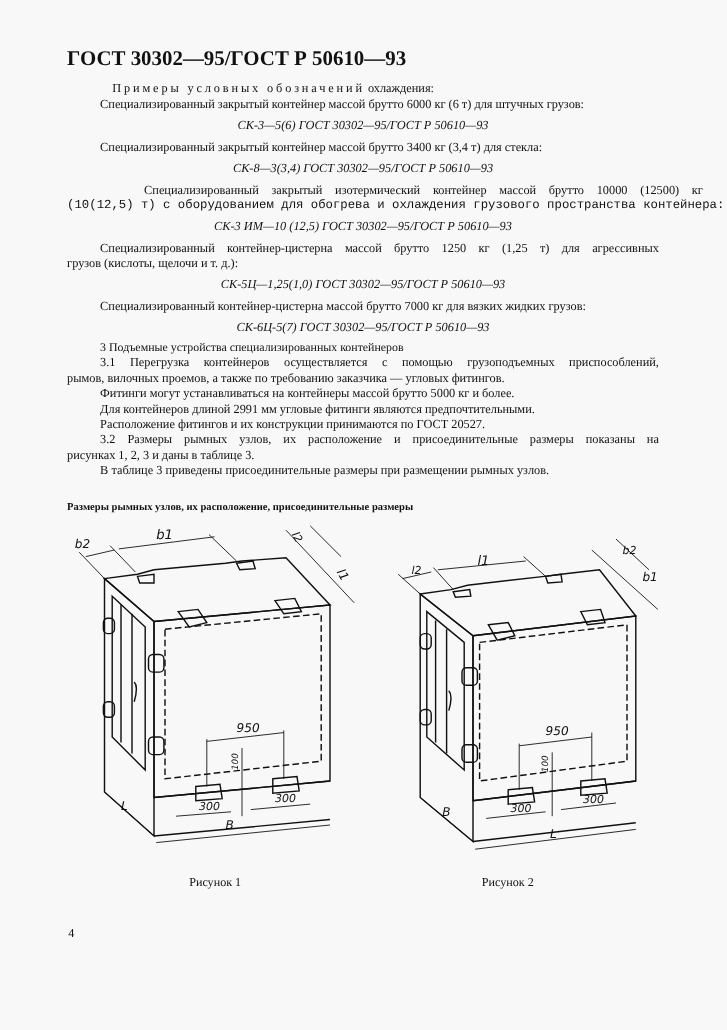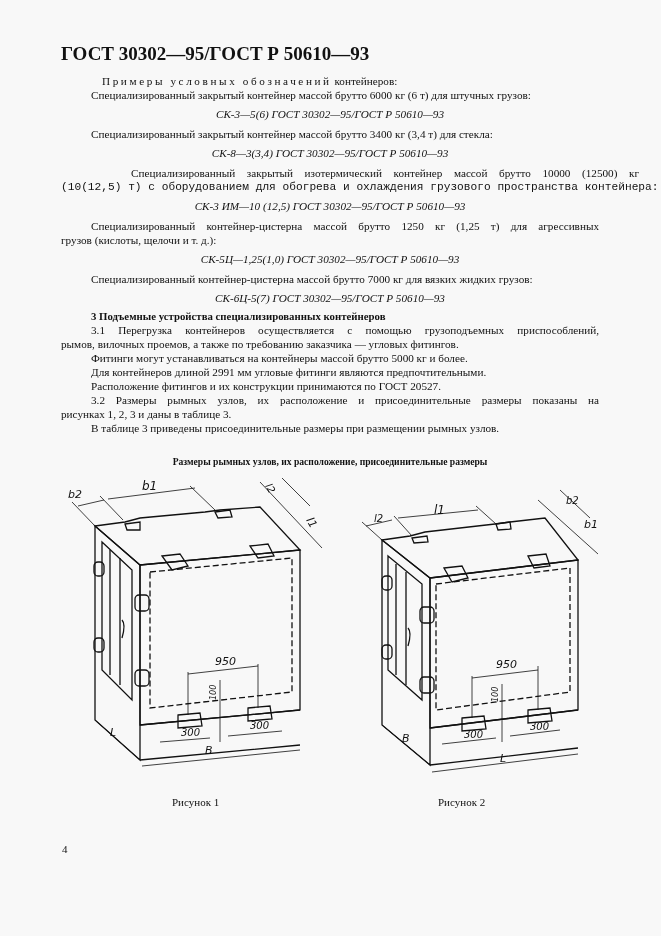--- a/index.html
+++ b/index.html
@@ -7,37 +7,37 @@
     width: 661px; height: 936px; background: #f8f8f8; color: #111;
     font-family: "Liberation Serif", serif; position: relative; overflow: hidden;
   }
   .abs { position: absolute; white-space: nowrap; }
   .hdr { left: 61px; top: 43px; font-size: 19px; font-weight: bold; }
   .p { font-size: 11.2px; line-height: 13px; }
   .ind { left: 91px; }
   .left { left: 61px; }
   .ctr { left: 61px; width: 538px; text-align: center; font-style: italic; font-size: 11.2px; }
   .spaced { letter-spacing: 2.6px; margin-left: 11px; }
-  .bold { font-weight: bold; }
+  .bold { font-weight: normal; }
   .just { text-align: justify; text-align-last: justify; white-space: normal; }
-  .figtitle { left: 61px; width: 538px; text-align: center; font-weight: bold; font-size: 9.6px; top: 456px; }
+  .figtitle { left: 61px; width: 538px; text-align: left; font-weight: bold; font-size: 9.6px; top: 456px; }
   .cap { font-size: 11px; }
   .pagenum { left: 62px; top: 843px; font-size: 11px; }
   svg text { font-family: "DejaVu Sans", sans-serif; font-style: italic; }
 </style>
 </head>
 <body>
 
 <div>
 
   <div class="abs hdr">ГОСТ 30302—95/ГОСТ Р 50610—93</div>
 
   <div class="abs p ind" style="top:75px;">
     <span class="spaced">Примеры условных обозначений</span>
-    <span>контейнеров:</span>
+    <span>охлаждения:</span>
   </div>
 
   <div class="abs p ind" style="top:89px;">Специализированный закрытый контейнер массой брутто 6000 кг (6 т) для штучных грузов:</div>
   <div class="abs ctr" style="top:108px;">СК-3—5(6) ГОСТ 30302—95/ГОСТ Р 50610—93</div>
 
   <div class="abs p ind" style="top:128px;">Специализированный закрытый контейнер массой брутто 3400 кг (3,4 т) для стекла:</div>
   <div class="abs ctr" style="top:147px;">СК-8—3(3,4) ГОСТ 30302—95/ГОСТ Р 50610—93</div>
 
   <div class="abs p ind just" style="top:167px; width:508px;margin-left:40px;">Специализированный закрытый изотермический контейнер массой брутто 10000 (12500) кг</div>
   <div class="abs p left" style="top:181px;font-family:Liberation Mono, monospace;">(10(12,5) т) с оборудованием для обогрева и охлаждения грузового пространства контейнера:</div>

